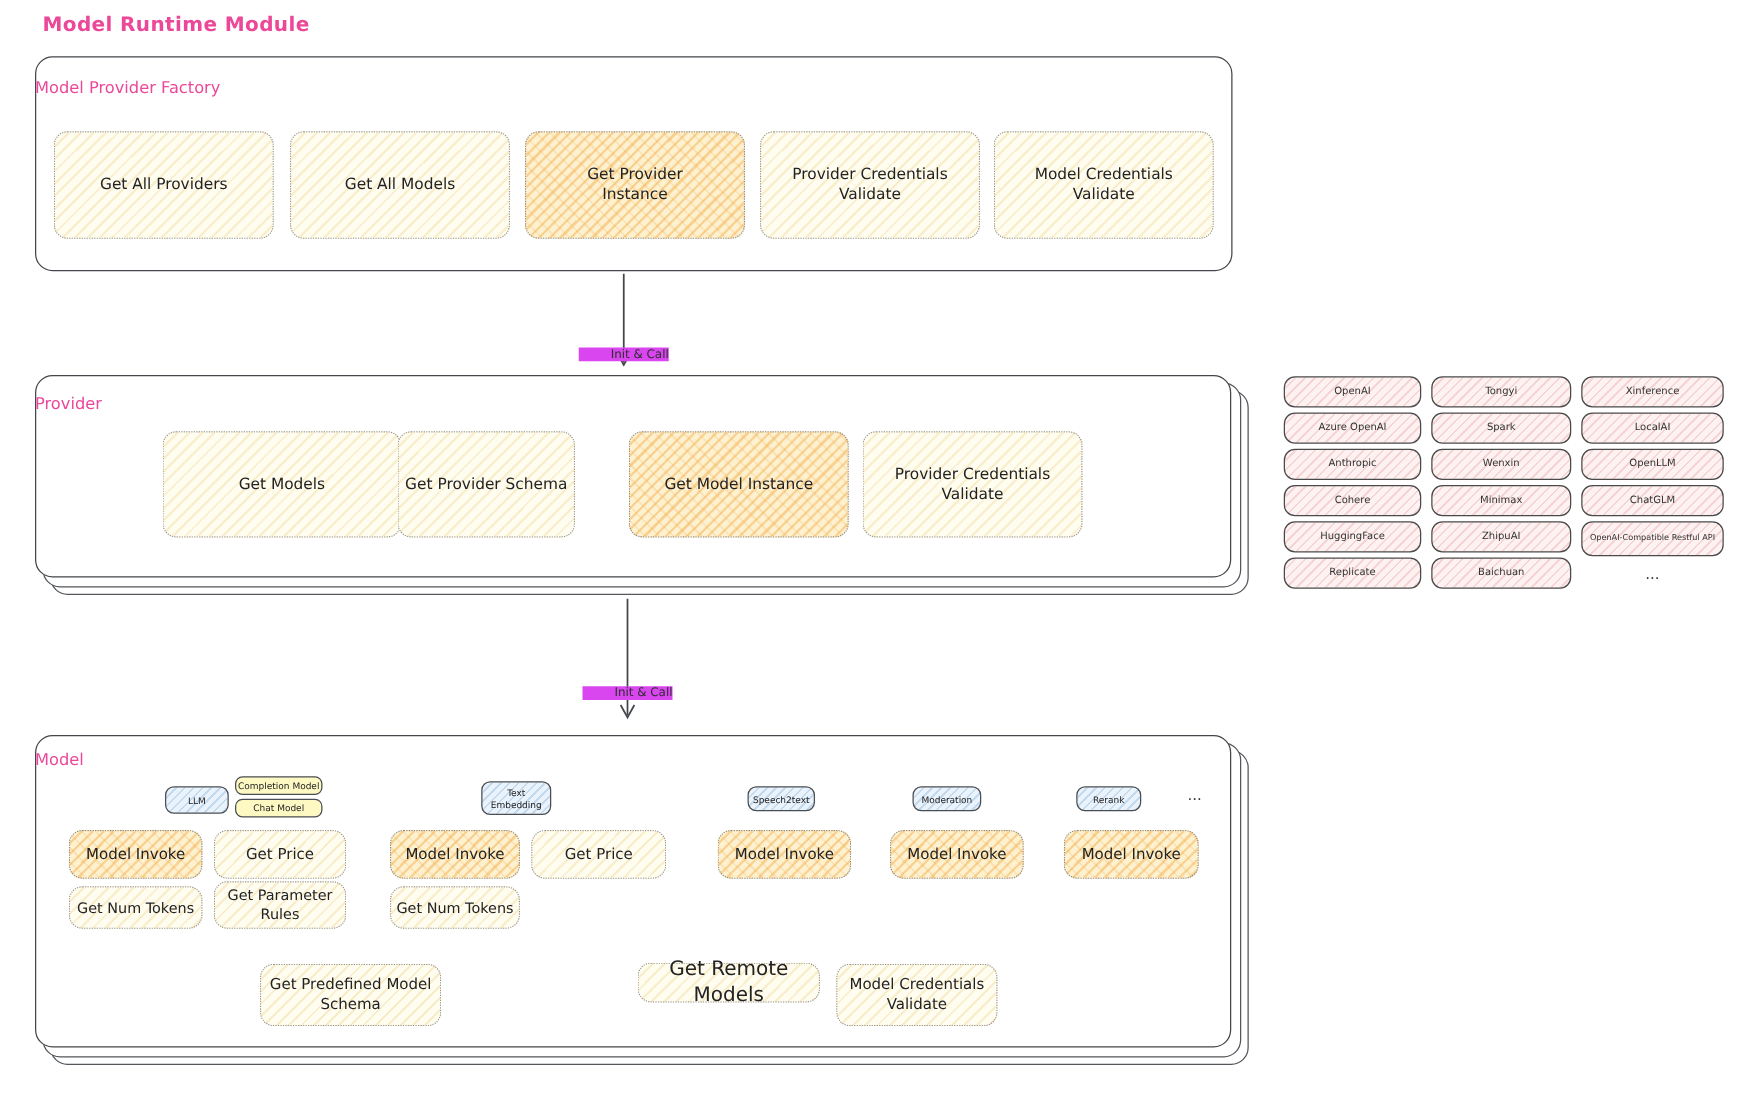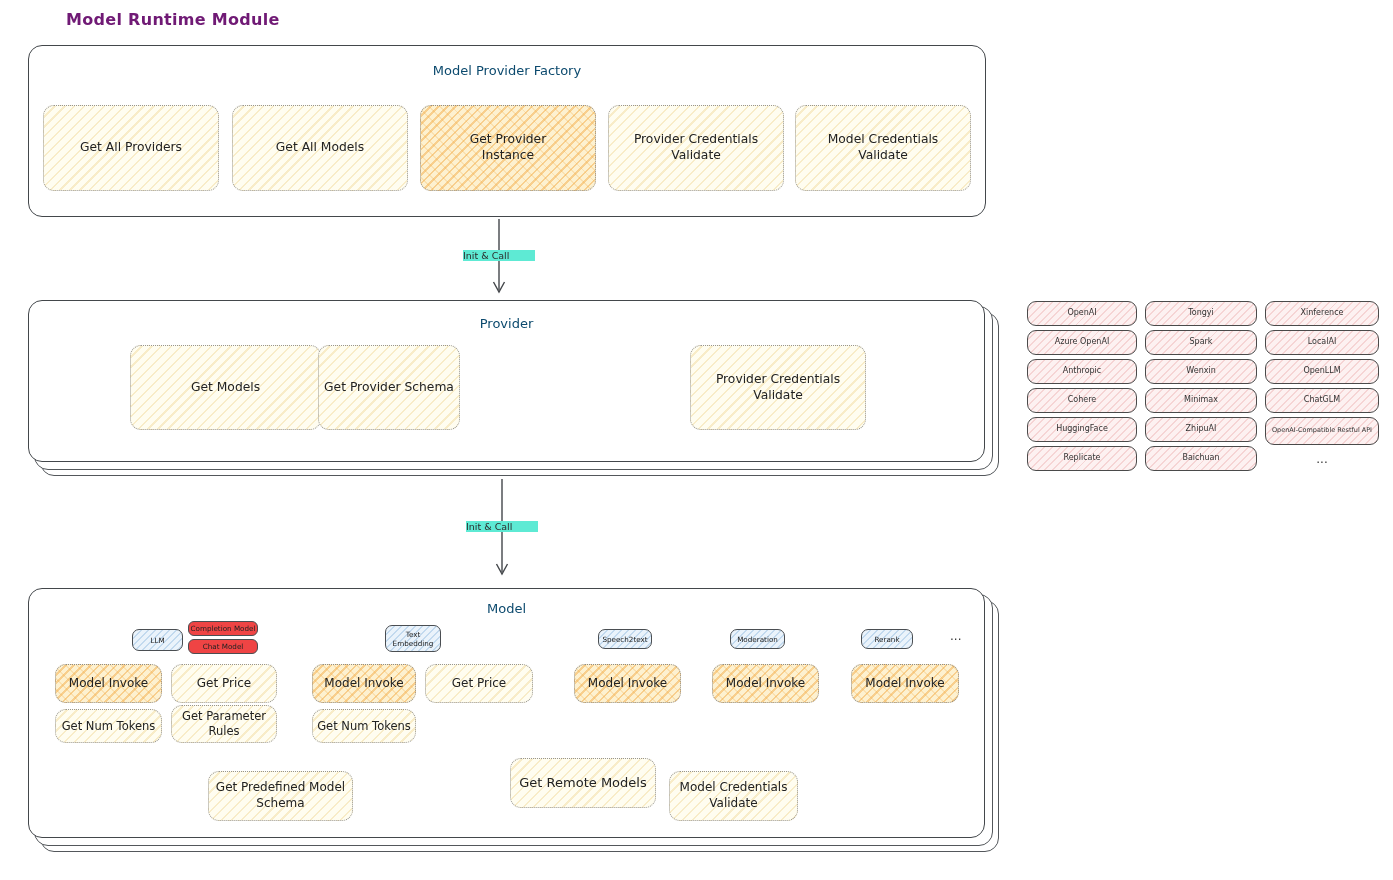--- a/index.html
+++ b/index.html
@@ -4,41 +4,41 @@
 <style>
   html,body { margin:0; padding:0; background:#ffffff; }
   body {
     width:1393px; height:880px; position:relative; overflow:hidden;
     font-family:"DejaVu Sans","Liberation Sans",sans-serif;
     color:#1f1f1f;
   }
 
   .main-title {
     position:absolute; left:34px; top:10px;
-    font-size:16px; font-weight:700; letter-spacing:0.3px; color:#701a75;margin-left:32px;
+    font-size:16px; font-weight:700; letter-spacing:0.3px; color:#ec4899;
   }
 
   
   .panel {
     position:absolute; inset:0;
     background:#ffffff;
     border:1.5px solid #43474b;
     border-radius:14px;
   }
   .stack { position:absolute; }
   .layer {
     position:absolute; left:0; top:0; width:100%; height:100%;
     background:#ffffff; border:1.4px solid #53575b; border-radius:14px;
   }
   .l2 { transform:translate(6px,6px); }
   .l3 { transform:translate(12px,12px); }
 
   .panel-title {
-    position:absolute; left:0; right:0; text-align:center;
-    font-size:13px; color:#0c4a6e;
+    position:absolute; left:0; right:0; text-align:left;
+    font-size:13px; color:#ec4899;
   }
 
   
   .node {
     position:absolute; display:flex; align-items:center; justify-content:center;
     text-align:center; white-space:pre-line; line-height:1.3;
     font-size:12.3px; color:#222; padding:2px; box-sizing:border-box;
   }
   .light {
     background-color:#fffdf0;
@@ -57,21 +57,21 @@
   .tag {
     position:absolute; display:flex; align-items:center; justify-content:center;
     text-align:center; white-space:pre-line; line-height:1.25;
     font-size:7.2px; color:#222; box-sizing:border-box;
   }
   .tag-blue {
     background-color:#eaf3fb;
     background-image:repeating-linear-gradient(135deg, rgba(120,170,215,0.35) 0px, rgba(120,170,215,0.35) 1.4px, transparent 1.4px, transparent 5px);
     border:1.3px solid #4a4e52; border-radius:7px;
   }
-  .tag-white { background:#ef4444; border:1.2px solid #4a4e52; border-radius:6px;text-align:center; }
+  .tag-white { background:#fef9c3; border:1.2px solid #4a4e52; border-radius:6px;text-align:center; }
 
   
   .pgrid {
     position:absolute; left:1027px; top:301px;
     display:grid; grid-template-columns:110px 112px 114px;
     gap:4px 8px; grid-auto-rows:25px;
   }
   .pill {
     display:flex; align-items:center; justify-content:center;
     font-size:8px; color:#333; box-sizing:border-box; padding:0 3px;
@@ -80,22 +80,22 @@
     border:1.2px solid #4a4a4a; border-radius:9px;
     text-align:center; line-height:1.1;
   }
   .pill.small-text { font-size:6.5px; padding:13px 2px; }
   .more-cell { display:flex; align-items:center; justify-content:center; font-size:12px; color:#333; }
 
   
   .arrow { position:absolute; overflow:visible; }
   .arrow line, .arrow polyline { stroke:#43464a; stroke-width:1.4; fill:none; }
   .arrow-label {
-    position:absolute; width:72px; text-align:left;
-    font-size:9.5px; color:#2d2d2d; background:#5eead4; z-index:5;
+    position:absolute; width:72px; text-align:right;
+    font-size:9.5px; color:#2d2d2d; background:#d946ef; z-index:5;margin-top:28px;
   }
   .dots { position:absolute; font-size:12px; color:#333; }
 </style>
 </head>
 <body>
 
 <div class="main-title">Model Runtime Module</div>
 
 <div class="stack" style="left:28px; top:45px; width:958px; height:172px">
   <div class="panel"></div>
@@ -116,20 +116,21 @@
 </svg>
 <div class="arrow-label" style="left:463px; top:250px">Init &amp; Call</div>
 
 <div class="stack" style="left:28px; top:300px; width:957px; height:162px">
   <div class="layer l3"></div>
   <div class="layer l2"></div>
   <div class="panel"></div>
   <div class="panel-title" style="top:16px">Provider</div>
   <div class="node light" style="left:102px; top:45px; width:191px; height:85px">Get Models</div>
   <div class="node light" style="left:290px; top:45px; width:142px; height:85px">Get Provider Schema</div>
+  <div class="node strong" style="left:475px; top:45px; width:176px; height:85px">Get Model Instance</div>
   <div class="node light" style="left:662px; top:45px; width:176px; height:85px">Provider Credentials
 Validate</div>
 </div>
 
 <div class="pgrid">
   <div class="pill">OpenAI</div>
   <div class="pill">Tongyi</div>
   <div class="pill">Xinference</div>
 
   <div class="pill">Azure OpenAI</div>
@@ -183,16 +184,16 @@
   <div class="node strong" style="left:684px; top:76px; width:107px; height:39px; font-size:12px">Model Invoke</div>
   <div class="node strong" style="left:823px; top:76px; width:108px; height:39px; font-size:12px">Model Invoke</div>
 
   <div class="node light" style="left:27px;  top:121px; width:107px; height:34px; font-size:11.5px">Get Num Tokens</div>
   <div class="node light" style="left:143px; top:117px; width:106px; height:38px; font-size:11.5px">Get Parameter
 Rules</div>
   <div class="node light" style="left:284px; top:121px; width:104px; height:34px; font-size:11.5px">Get Num Tokens</div>
 
   <div class="node light" style="left:180px; top:183px; width:145px; height:50px; font-size:12px">Get Predefined Model
 Schema</div>
-  <div class="node light" style="left:482px; top:170px; width:146px; height:50px; font-size:13px">Get Remote Models</div>
+  <div class="node light" style="left:482px; top:182px; width:146px; height:32px; font-size:16px">Get Remote Models</div>
   <div class="node light" style="left:641px; top:183px; width:129px; height:50px; font-size:12px">Model Credentials
 Validate</div>
 </div>
 
 </body></html>

